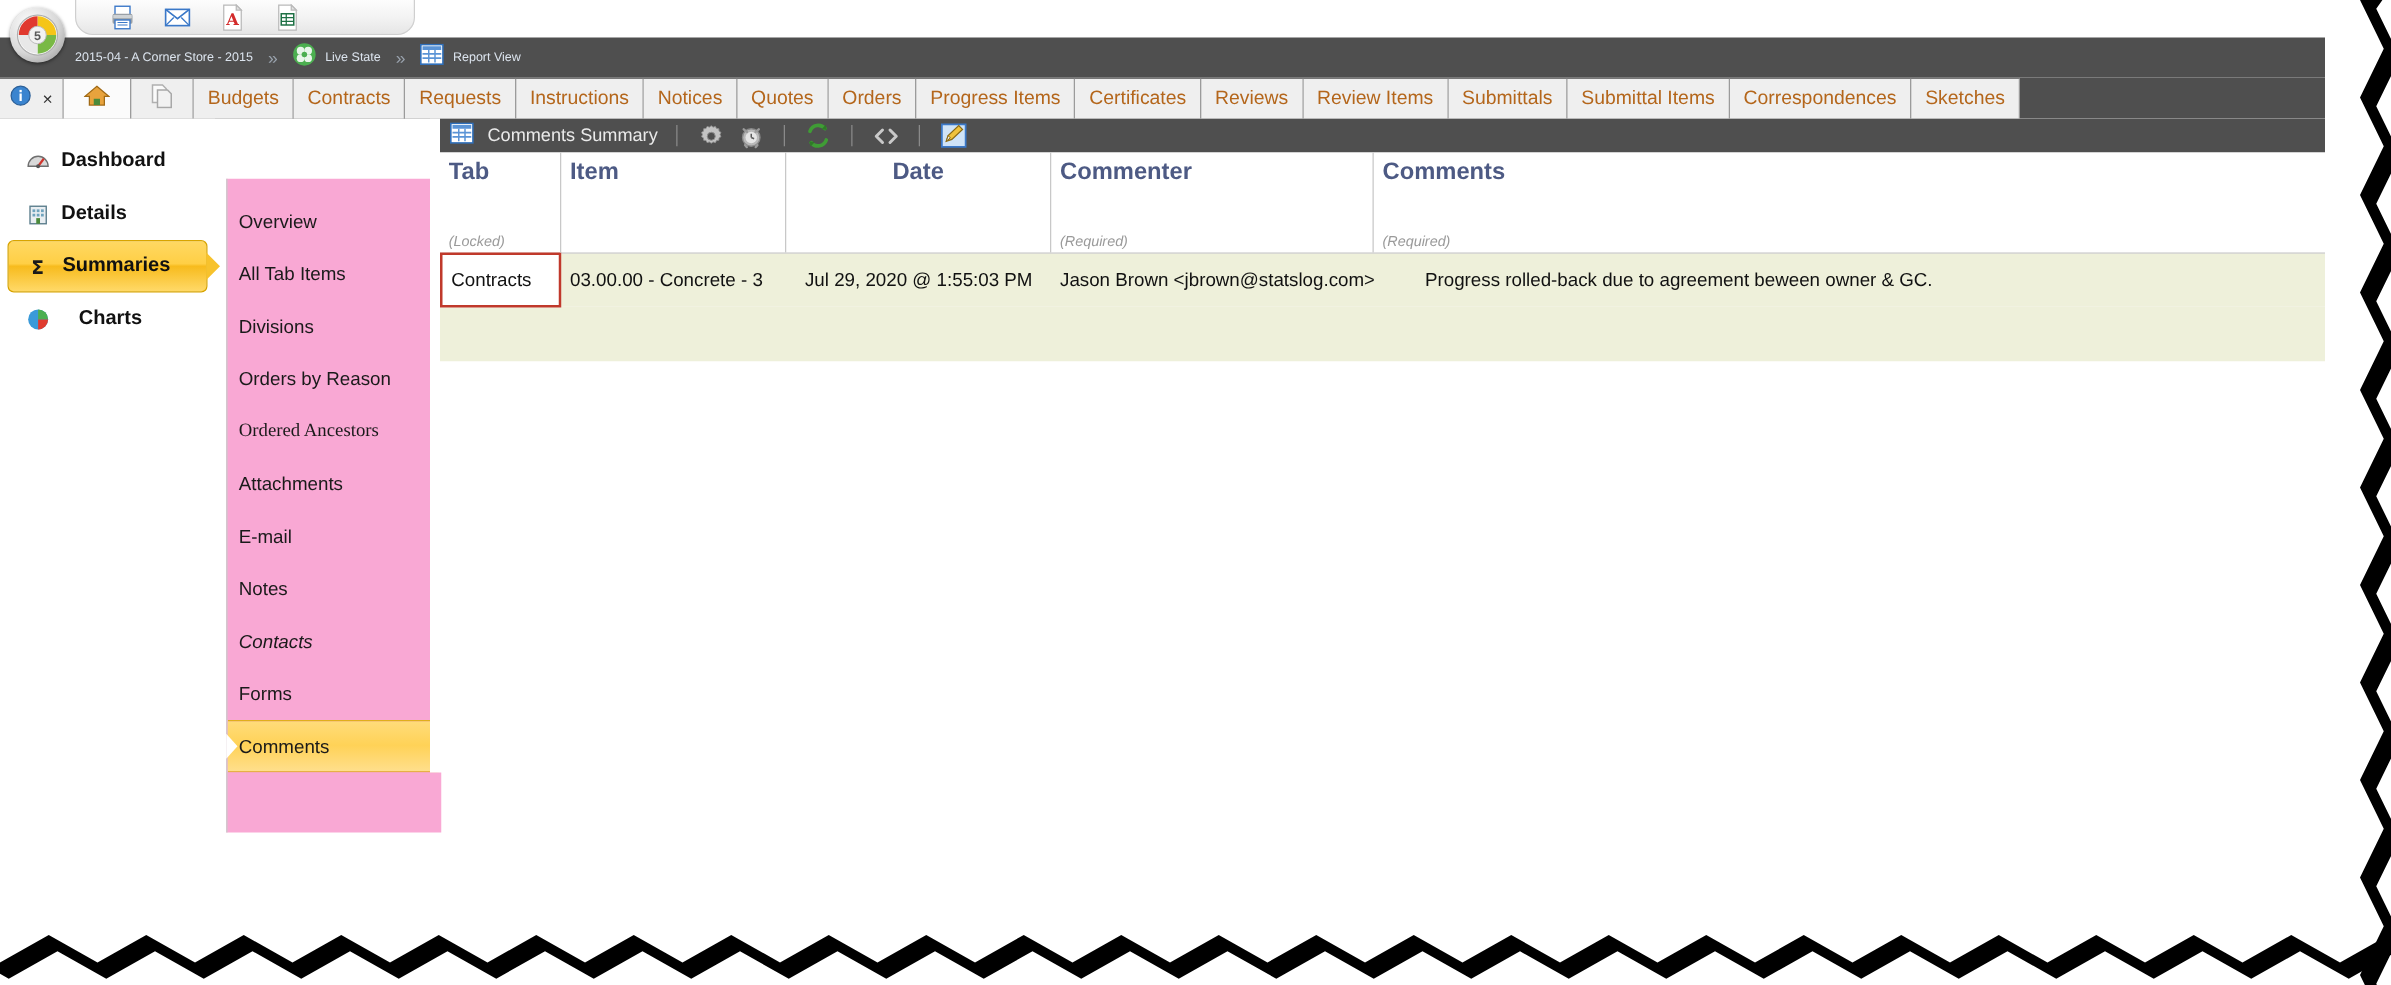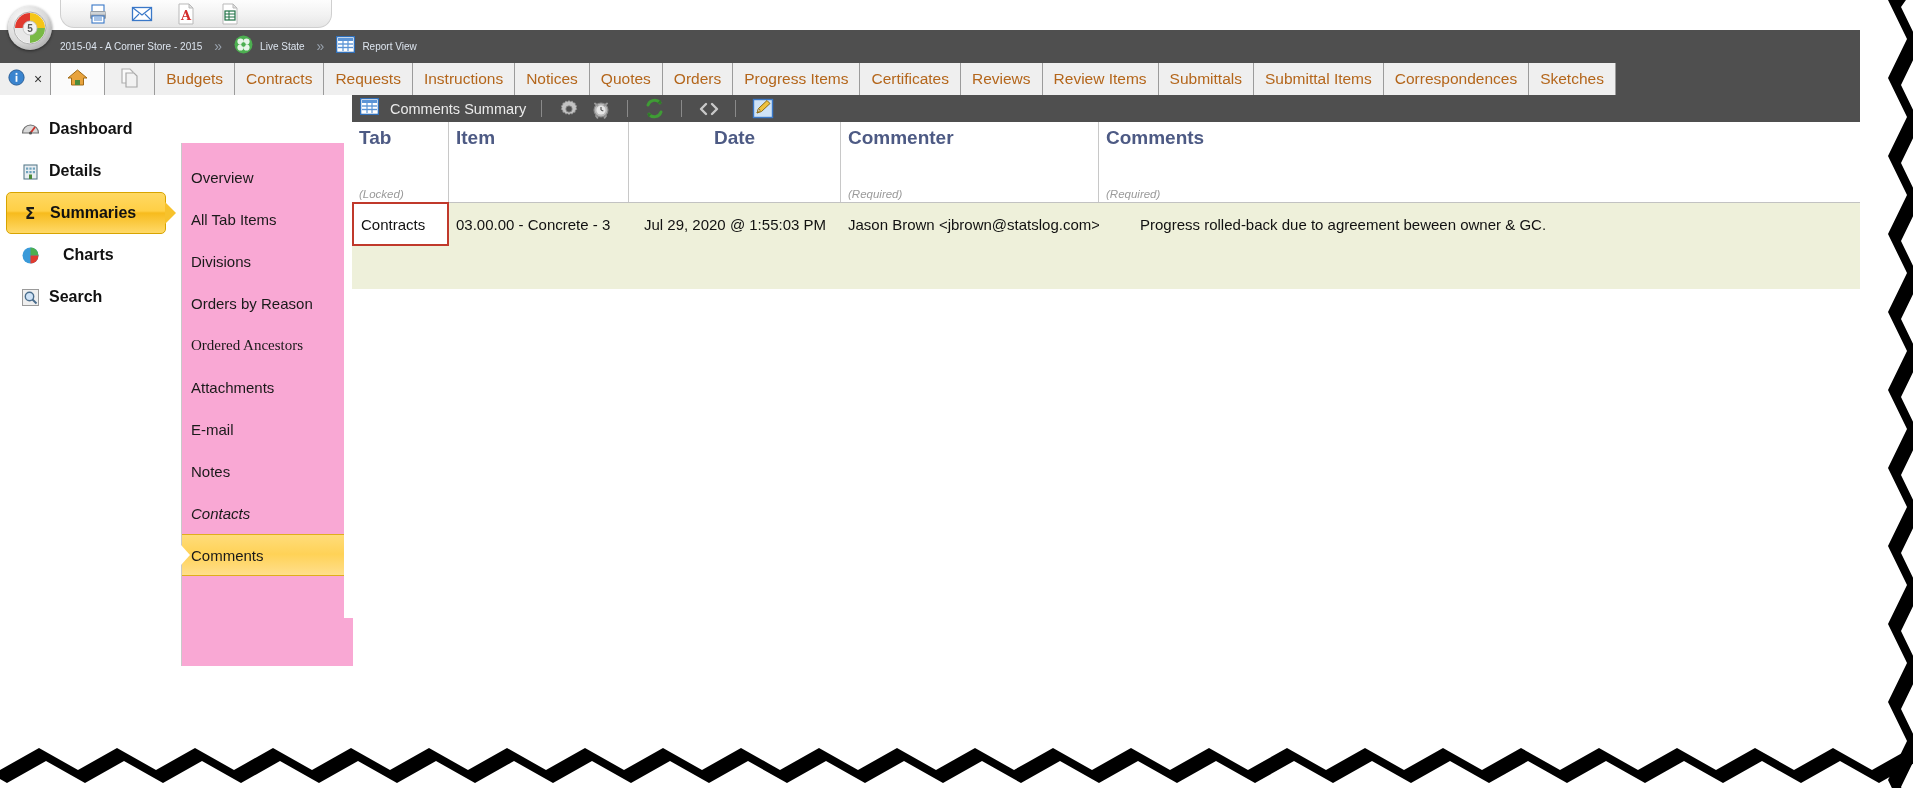--- a/index.html
+++ b/index.html
@@ -348,30 +348,20 @@
       <div class="nav-item" style="margin-top: 0px; gap: 23px;">
         <span class="nav-icon">
           <svg width="19" height="19" viewBox="0 0 19 19">
             <circle cx="9.5" cy="9.5" r="8" fill="#3a9ad9"></circle>
             <path d="M9.5 9.5 L9.5 1.5 A8 8 0 0 1 17.5 9.5 Z" fill="#4caf50"></path>
             <path d="M9.5 9.5 L17.5 9.5 A8 8 0 0 1 9.5 17.5 Z" fill="#e03b2f"></path>
           </svg>
         </span>
         <span>Charts</span>
       </div>
-      <div class="nav-item" style="margin-top: 0px;">
-        <span class="nav-icon">
-          <svg width="19" height="19" viewBox="0 0 19 19">
-            <rect x="1.5" y="1.5" width="16" height="16" fill="#efefef" stroke="#9a9a9a" stroke-width="1"></rect>
-            <circle cx="8.5" cy="8.5" r="4.2" fill="#cfe3f7" stroke="#4a6d8c" stroke-width="1.4"></circle>
-            <line x1="11.5" y1="11.5" x2="15.5" y2="15.5" stroke="#4a6d8c" stroke-width="2"></line>
-          </svg>
-        </span>
-        <span>Search</span>
-      </div>
     </div>
 
   <div class="subnav" id="subnav">
       <div class="subnav-item" style="margin-top: 13px;">
         <span>Overview</span>
       </div>
       <div class="subnav-item" style="margin-top: 0px; align-items: center;">
         <span>All Tab Items</span>
       </div>
       <div class="subnav-item" style="margin-top: 0px;">
@@ -387,20 +377,23 @@
         <span>Attachments</span>
       </div>
       <div class="subnav-item" style="margin-top: 0px;">
         <span>E-mail</span>
       </div>
       <div class="subnav-item" style="margin-top: 0px;">
         <span>Notes</span>
       </div>
       <div class="subnav-item" style="margin-top: 0px; font-style: italic;">
         <span>Contacts</span>
+      </div>
+      <div class="subnav-item" style="margin-top: 0px;">
+        <span>Forms</span>
       </div>
       <div class="subnav-item selected" style="margin-top: 0px;">
         <span>Comments</span>
       </div>
     </div>
 
   <div class="main">
     <div class="panel-toolbar">
       <span>
         <svg width="19" height="17" viewBox="0 0 19 17">

